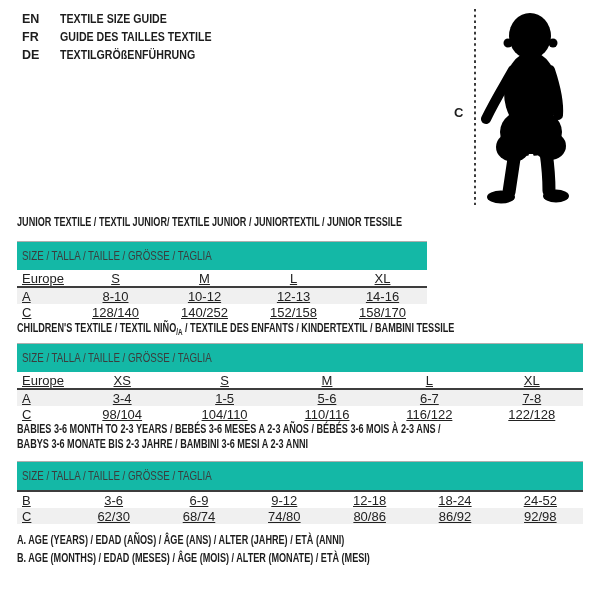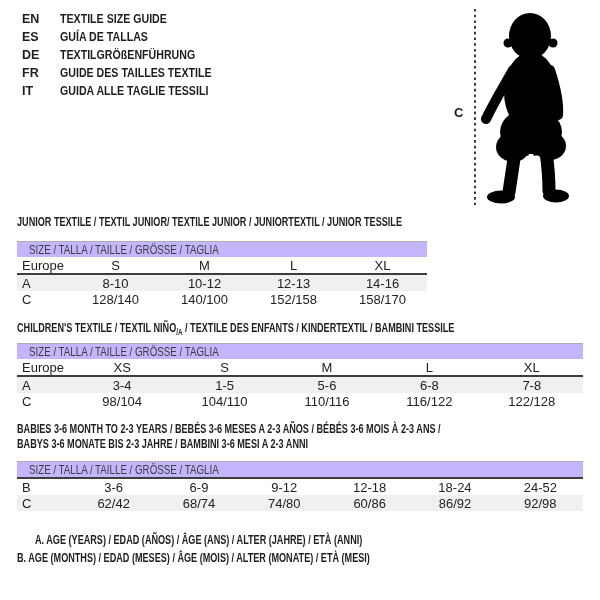--- a/index.html
+++ b/index.html
@@ -27,57 +27,49 @@
 
   
   .figure-svg { left: 468px; top: 6px; }
   .figure-c { left: 454px; top: 105px; font-size: 13px; font-weight: bold; }
 
   
   .section-title { font-size: 13px; font-weight: bold; line-height: 15px; }
 
   
   .table-wrap { position: absolute; }
-  .size-bar { height: 16px; background: #c4b5fd; border-top: 1px solid #aeaeae;
-              display: flex; align-items: center; padding-left: 12px;
+  .size-bar { height: 29px; background: #14b8a6; border-top: 1px solid #aeaeae;
+              display: flex; align-items: center; padding-left: 5px;
               font-size: 12.5px; color: #3c3c3c; box-sizing: border-box; }
   table { width: 100%; border-collapse: collapse; table-layout: fixed;
-          font-size: 13px; color: #222; }
+          font-size: 13px; color: #222; text-decoration: underline; }
   td { height: 16px; padding: 0; text-align: center; white-space: nowrap; overflow: hidden; }
   td.rowlabel { text-align: left; padding-left: 5px; }
   tr.alt { background: #f0f0f0; }
   tr.sep td { border-top: 2px solid #3d3d3d; }
   .subsc { font-size: 9px; vertical-align: -3px; }
 
   
-  .legend-line { height: 18px; line-height: 18px; font-size: 13px; font-weight: bold; text-align: center; }
+  .legend-line { height: 18px; line-height: 18px; font-size: 13px; font-weight: bold; }
 </style>
 </head>
 <body>
 
 <div class="abs lang-block">
   <div class="lang-row">
     <span class="lang-code">EN</span>
     <span class="sq cond-l">TEXTILE SIZE GUIDE</span>
   </div>
   <div class="lang-row">
-    <span class="lang-code">ES</span>
-    <span class="sq cond-l">GUÍA DE TALLAS</span>
+    <span class="lang-code">FR</span>
+    <span class="sq cond-l">GUIDE DES TAILLES TEXTILE</span>
   </div>
   <div class="lang-row">
     <span class="lang-code">DE</span>
     <span class="sq cond-l">TEXTILGRÖßENFÜHRUNG</span>
-  </div>
-  <div class="lang-row">
-    <span class="lang-code">FR</span>
-    <span class="sq cond-l">GUIDE DES TAILLES TEXTILE</span>
-  </div>
-  <div class="lang-row">
-    <span class="lang-code">IT</span>
-    <span class="sq cond-l">GUIDA ALLE TAGLIE TESSILI</span>
   </div>
 </div>
 
 <div class="abs figure-c">C</div>
 <svg class="abs figure-svg" width="104" height="202" viewBox="0 0 104 202" xmlns="http://www.w3.org/2000/svg">
   <line x1="7" y1="3" x2="7" y2="199" stroke="#3a3a3a" stroke-width="2" stroke-dasharray="2.6 3.1"></line>
   <g fill="#000000">
     <ellipse cx="62" cy="30" rx="21" ry="23"></ellipse>
     <circle cx="40" cy="37" r="4.5"></circle>
     <circle cx="85" cy="37" r="4.5"></circle>
@@ -121,21 +113,21 @@
       <tr class="sep alt">
         <td class="rowlabel">A</td>
         <td>8-10</td>
         <td>10-12</td>
         <td>12-13</td>
         <td>14-16</td>
       </tr>
       <tr>
         <td class="rowlabel">C</td>
         <td>128/140</td>
-        <td>140/100</td>
+        <td>140/252</td>
         <td>152/158</td>
         <td>158/170</td>
       </tr>
     </tbody>
   </table>
 </div>
 
 <div class="abs section-title" style="left:17px; top:320px;">
   <span class="sq cond-t"><span>CHILDREN'S TEXTILE / TEXTIL NIÑO</span><span class="subsc">/A</span><span> / TEXTILE DES ENFANTS / KINDERTEXTIL / BAMBINI TESSILE</span></span>
 </div>
@@ -159,21 +151,21 @@
         <td>S</td>
         <td>M</td>
         <td>L</td>
         <td>XL</td>
       </tr>
       <tr class="sep alt">
         <td class="rowlabel">A</td>
         <td>3-4</td>
         <td>1-5</td>
         <td>5-6</td>
-        <td>6-8</td>
+        <td>6-7</td>
         <td>7-8</td>
       </tr>
       <tr>
         <td class="rowlabel">C</td>
         <td>98/104</td>
         <td>104/110</td>
         <td>110/116</td>
         <td>116/122</td>
         <td>122/128</td>
       </tr>
@@ -204,24 +196,24 @@
         <td class="rowlabel">B</td>
         <td>3-6</td>
         <td>6-9</td>
         <td>9-12</td>
         <td>12-18</td>
         <td>18-24</td>
         <td>24-52</td>
       </tr>
       <tr class="alt">
         <td class="rowlabel">C</td>
-        <td>62/42</td>
+        <td>62/30</td>
         <td>68/74</td>
         <td>74/80</td>
-        <td>60/86</td>
+        <td>80/86</td>
         <td>86/92</td>
         <td>92/98</td>
       </tr>
     </tbody>
   </table>
 </div>
 
 <div class="abs" style="left:17px; top:531px;">
   <div class="legend-line">
     <span class="sq cond-t">A. AGE (YEARS) / EDAD (AÑOS) / ÂGE (ANS) / ALTER (JAHRE) / ETÀ (ANNI)</span>

